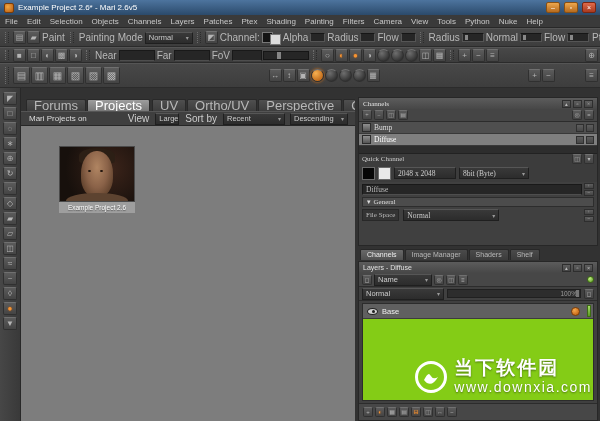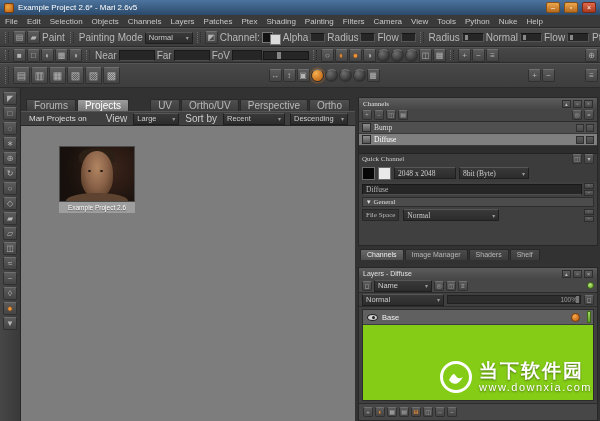--- a/index.html
+++ b/index.html
@@ -59,21 +59,21 @@
 
   
   .body{display:flex;height:333px;background:#323232;}
   .left-tools{width:21px;background:linear-gradient(90deg,#474747,#393939);border-right:1px solid #282828;
               display:flex;flex-direction:column;align-items:center;padding-top:4px;gap:2px;flex:0 0 auto;}
   .left-tools .ic{width:14px;height:13px;}
 
   .main{flex:1;display:flex;flex-direction:column;min-width:0;}
   .tabbar{margin-top:10px;height:13px;display:flex;align-items:flex-end;gap:1px;padding:0 5px;}
   .tab{height:12px;padding:0 7px;background:linear-gradient(#4f4f4f,#3d3d3d);border:1px solid #292929;
-       border-bottom:none;border-radius:2px 2px 0 0;font-size:10px;line-height:11px;color:#b8b8b8;
+       border-bottom:none;border-radius:2px 2px 0 0;font-size:13px;line-height:11px;color:#b8b8b8;
        white-space:nowrap;}
   .tab.active{background:linear-gradient(#9d9d9d,#787878);color:#fff;}
   .tab-gap{width:34px;}
   .browser-controls{height:15px;background:#3f3f3f;border-top:1px solid #555;border-bottom:1px solid #262626;
                     display:flex;align-items:center;gap:5px;padding:0 7px;}
   .browser{flex:1;background:#7d7d7d;position:relative;}
 
   .project-card{position:absolute;left:38px;top:20px;width:76px;}
   .thumb{width:76px;height:56px;border:1px solid #4a4a4a;position:relative;overflow:hidden;
          background:radial-gradient(circle at 68% 40%,#3c241a 0%,#17100c 75%);}
@@ -119,21 +119,21 @@
   .general-row{height:10px;background:#4c4c4c;border:1px solid #2d2d2d;display:flex;align-items:center;
                gap:3px;padding:0 4px;margin:1px 3px;font-size:7px;color:#ddd;flex:0 0 auto;}
   .fs-row{height:14px;display:flex;align-items:center;gap:4px;padding:0 3px;font-size:7px;flex:0 0 auto;}
   .fs-label{background:#343434;border:1px solid #282828;padding:1px 3px;color:#bbb;white-space:nowrap;}
 
   .dock-tabs{height:12px;display:flex;gap:1px;align-items:flex-end;margin-top:2px;padding:0 2px;flex:0 0 auto;}
   .dtab{height:11px;padding:0 6px;font-size:7px;line-height:10px;background:linear-gradient(#4a4a4a,#3b3b3b);
         border:1px solid #282828;border-bottom:none;border-radius:2px 2px 0 0;color:#b8b8b8;white-space:nowrap;}
   .dtab.active{background:linear-gradient(#696969,#505050);color:#eee;}
 
-  .ly-panel{flex:1;margin-top:7px;min-height:0;}
+  .ly-panel{flex:1;margin-top:1px;min-height:0;}
   .l-toolbar{height:14px;display:flex;align-items:center;gap:2px;padding:0 3px;background:#474747;
              border-bottom:1px solid #2c2c2c;flex:0 0 auto;}
   .dot{width:7px;height:7px;border-radius:50%;flex:0 0 auto;}
   .dot.green{background:radial-gradient(circle at 35% 30%,#c2ef84,#5a9a20);border:1px solid #3d6b12;}
   .blend-row{height:14px;display:flex;align-items:center;gap:3px;padding:0 3px;background:#404040;
              border-bottom:1px solid #2c2c2c;flex:0 0 auto;}
   .opacity-track{flex:1;height:9px;background:#2d2d2d;border:1px solid #202020;font-size:6.5px;
                  color:#9a9a9a;text-align:right;padding-right:3px;line-height:8px;position:relative;}
   .opacity-track::before{content:"";position:absolute;right:1px;top:0;width:3px;height:7px;background:#777;}
   .layer-list{flex:1;background:#84cc16;border:1px solid #2c2c2c;margin:2px 3px;display:flex;
@@ -147,21 +147,21 @@
   .layer-green{position:absolute;right:2px;top:1px;bottom:1px;width:4px;
                background:linear-gradient(#a5dd66,#5a9a20);border:1px solid #3d6b12;}
   .l-bottom{height:17px;display:flex;align-items:center;gap:2px;padding:0 4px;background:#474747;
             border-top:1px solid #2c2c2c;flex:0 0 auto;}
 
   
   .watermark{position:absolute;right:8px;bottom:26px;display:flex;align-items:center;gap:5px;
              color:#fff;z-index:6;pointer-events:none;}
   .wm-logo{width:36px;height:36px;flex:0 0 auto;}
   .wm-name{font-size:19px;font-weight:bold;letter-spacing:2px;text-shadow:0 1px 2px rgba(0,0,0,.45);line-height:1.05;}
-  .wm-url{font-size:11px;letter-spacing:1.5px;margin-top:1px;text-shadow:0 1px 2px rgba(0,0,0,.45);}
+  .wm-url{font-size:14px;letter-spacing:1.5px;margin-top:1px;text-shadow:0 1px 2px rgba(0,0,0,.45);}
 </style>
 </head>
 <body>
 
 <div class="window">
 
   <div class="titlebar">
     <span class="app-icon"></span>
     <span class="title-text">Example Project 2.6* - Mari 2.6v5</span>
     <span class="win-btn btn-amber">–</span>
@@ -310,21 +310,21 @@
         <span class="tab">UV</span>
         <span class="tab">Ortho/UV</span>
         <span class="tab">Perspective</span>
         <span class="tab">Ortho</span>
       </div>
 
       <div class="browser-controls">
         <span class="lbl" style="font-size:8px;color:#ddd;">Mari Projects on</span>
         <span class="spacer"></span>
         <span class="lbl">View</span>
-        <span class="dd" style="width:46px;">
+        <span class="dd" style="width:24px;">
           <span>Large</span>
           <span class="arr">▾</span>
         </span>
         <span class="lbl">Sort by</span>
         <span class="dd" style="width:62px;">
           <span>Recent</span>
           <span class="arr">▾</span>
         </span>
         <span class="dd" style="width:58px;">
           <span>Descending</span>

